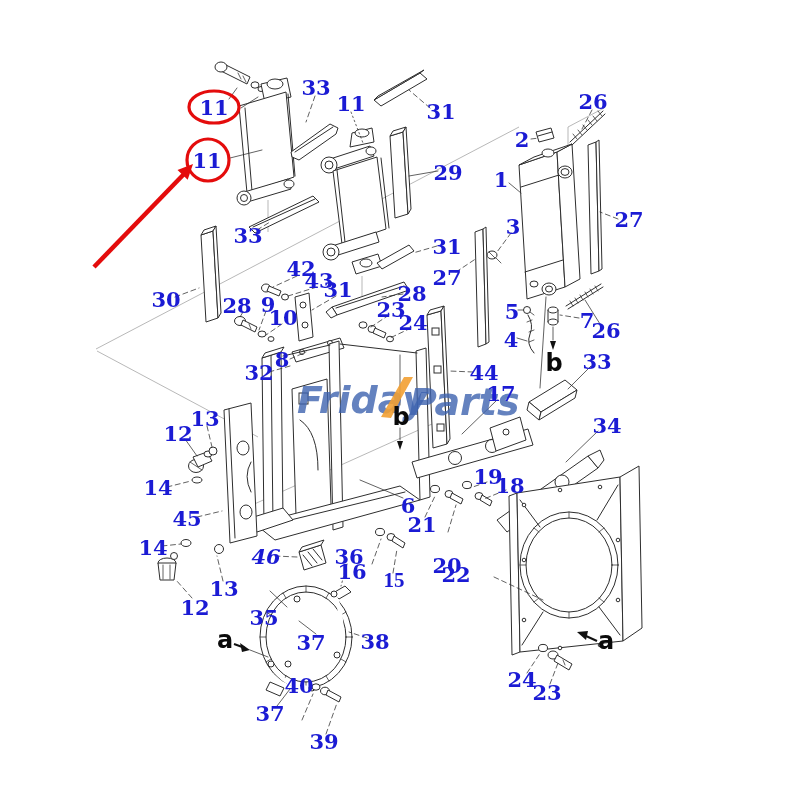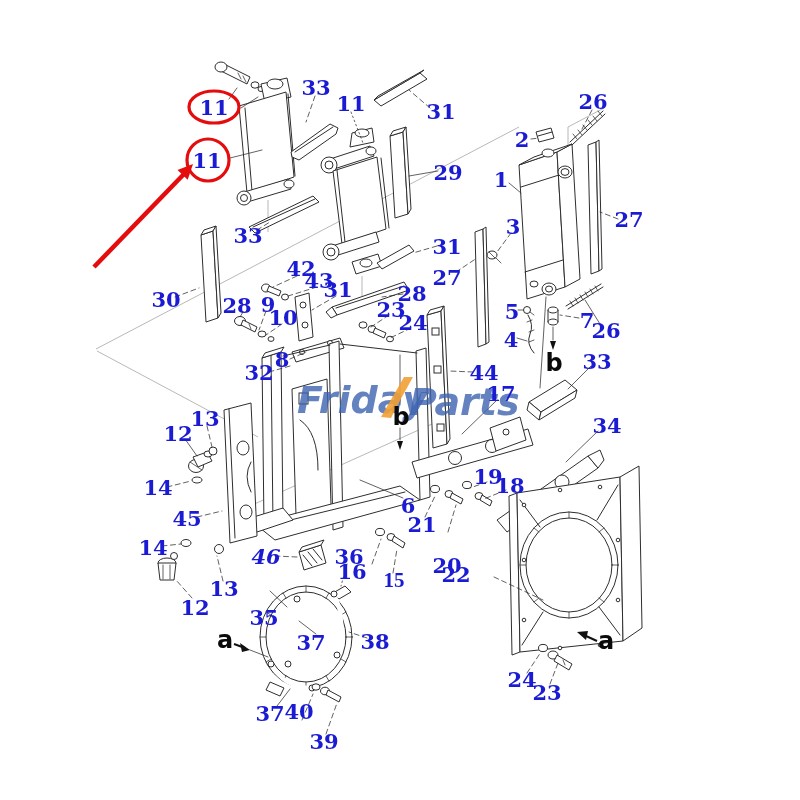--- a/index.html
+++ b/index.html
@@ -536,18 +536,18 @@
       <div class="lbl" style="left: 394px; top: 580px; font-family: Liberation Serif, serif;">15</div>
       <div class="lbl" style="left: 264px; top: 585px; margin-top: 32px;">35</div>
       <div class="lbl" style="left: 224px; top: 588px;">13</div>
       <div class="lbl" style="left: 195px; top: 607px;">12</div>
       <div class="lbl" style="left: 456px; top: 574px;">22</div>
       <div class="lbl ref" style="left: 225px; top: 640px;">a</div>
       <div class="lbl" style="left: 311px; top: 642px;">37</div>
       <div class="lbl" style="left: 375px; top: 641px;">38</div>
       <div class="lbl ref" style="left: 606px; top: 641px;">a</div>
       <div class="lbl" style="left: 270px; top: 713px;">37</div>
-      <div class="lbl" style="left: 299px; top: 711px; text-align: right;">40</div>
+      <div class="lbl" style="left: 299px; top: 685px; text-align: right;">40</div>
       <div class="lbl" style="left: 324px; top: 741px;">39</div>
       <div class="lbl" style="left: 522px; top: 679px;">24</div>
       <div class="lbl" style="left: 547px; top: 692px;">23</div>
     </div>
 </div>
 
 </body></html>

